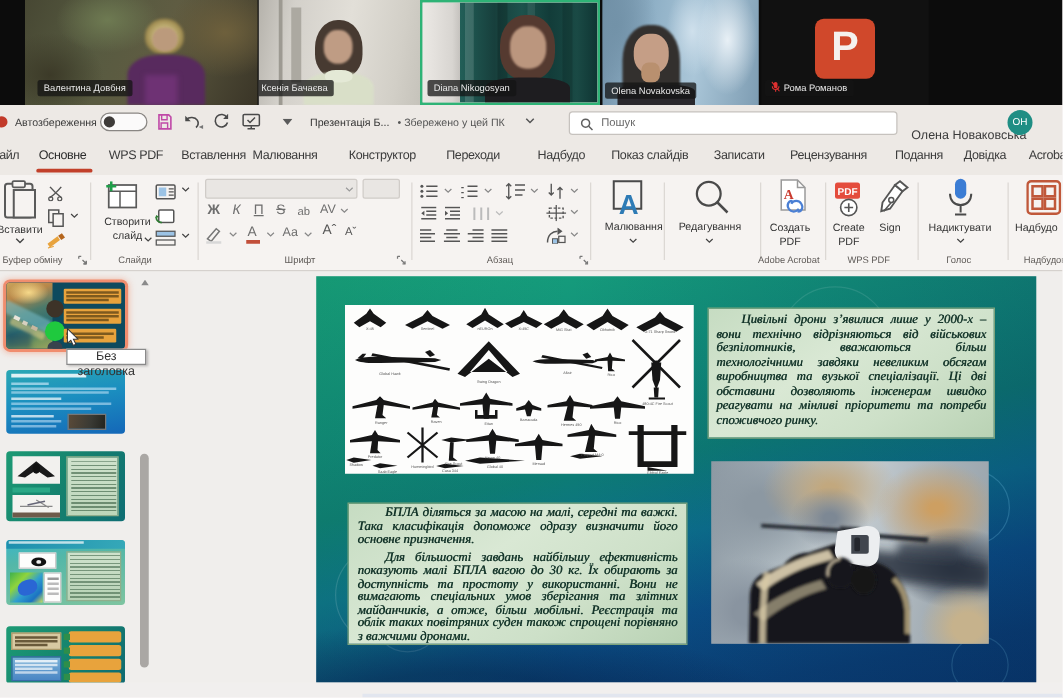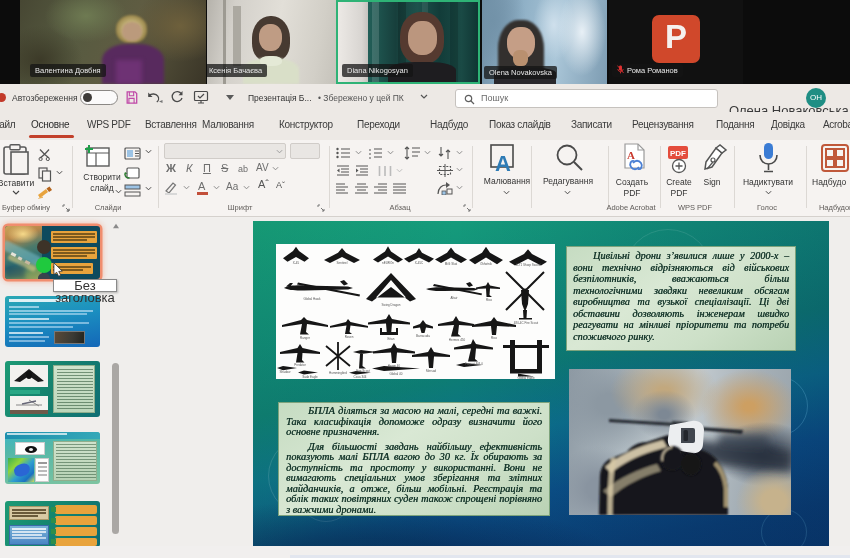--- a/index.html
+++ b/index.html
@@ -132,21 +132,21 @@
     <svg class="abs" style="left:420px;top:10px" width="8" height="6" viewBox="0 0 8 6">
         <path d="M1 1l3 3 3-3" fill="none" stroke="#555" stroke-width="1.2"></path>
       </svg>
     <div class="abs" style="left:455px;top:5px;width:263px;height:19px;background:#fff;border:1px solid #c6c2be;border-radius:3px">
       <svg class="abs" style="left:8px;top:4px" width="11" height="11" viewBox="0 0 11 11">
           <circle cx="4.5" cy="4.5" r="3.2" fill="none" stroke="#5f5f5f" stroke-width="1.2"></circle>
           <path d="M7 7l3 3" stroke="#5f5f5f" stroke-width="1.2"></path>
         </svg>
       <div class="abs" style="left:25px;top:3px;font-size:9px;color:#6a6a6a">Пошук</div>
     </div>
-    <div class="abs" style="left:729px;top:19px;font-size:13px;color:#3a3a3a">Олена Новаковська</div>
+    <div class="abs" style="left:729px;top:19px;font-size:10px;color:#3a3a3a">Олена Новаковська</div>
     <div class="abs" style="left:806px;top:4px;width:20px;height:20px;border-radius:50%;background:#1f8e84;color:#fff;font-size:8px;text-align:center;line-height:20px">ОН</div>
   </div>
   <div id="tabrow">
     <div class="tab" style="left:-8px">Файл</div>
     <div class="tab" style="left:31px;font-weight:normal;color:#2b2b2b">Основне</div>
     <div class="abs" style="left:29px;top:23px;width:45px;height:2.5px;background:#c2402a;border-radius:2px"></div>
     <div class="tab" style="left:87px">WPS PDF</div>
     <div class="tab" style="left:145px">Вставлення</div>
     <div class="tab" style="left:202px">Малювання</div>
     <div class="tab" style="left:279px">Конструктор</div>
@@ -442,21 +442,21 @@
         <div class="abs" style="left:48px;top:26px;width:42px;height:1.5px;background:#7d5a1e"></div>
         <div class="abs" style="left:48px;top:29px;width:34px;height:1.5px;background:#7d5a1e"></div>
         <div class="abs" style="left:48px;top:40px;width:38px;height:1.5px;background:#7d5a1e"></div>
         <div class="abs" style="left:48px;top:43px;width:30px;height:1.5px;background:#7d5a1e"></div>
       </div>
 
       <svg class="abs" style="left:53px;top:44px" width="11" height="15" viewBox="0 0 13 18">
           <path d="M1 1l10 10-4.2.3 2.4 4.7-2.6 1.2-2.3-4.8L1 15z" fill="#fff" stroke="#333" stroke-width="1"></path>
         </svg>
 
-      <div class="abs" style="left:53px;top:61px;width:64px;height:13px;background:#fff;border:1px solid #8a8a8a;box-shadow:1px 1px 2px rgba(0,0,0,.25);font-size:13px;color:#333;line-height:12px;text-align:center;z-index:5">Без заголовка</div>
+      <div class="abs" style="left:53px;top:61px;width:64px;height:13px;background:#fff;border:1px solid #8a8a8a;box-shadow:1px 1px 2px rgba(0,0,0,.25);font-size:10px;color:#333;line-height:12px;text-align:center;z-index:5">Без заголовка</div>
 
       <div class="thumb" style="top:78px;height:51px;background:linear-gradient(170deg,#2ba8b4 0%, #1b8fc0 45%, #1467b8 100%)">
         <div class="abs" style="left:4px;top:3px;width:60px;height:3px;background:rgba(255,255,255,.85)"></div>
         <div class="abs" style="left:4px;top:10px;width:30px;height:2px;background:rgba(220,240,255,.6)"></div>
         <div class="abs" style="left:4px;top:14px;width:84px;height:2px;background:rgba(220,240,255,.55)"></div>
         <div class="abs" style="left:4px;top:17px;width:78px;height:2px;background:rgba(220,240,255,.5)"></div>
         <div class="abs" style="left:4px;top:22px;width:40px;height:2px;background:rgba(255,255,255,.7)"></div>
         <div class="abs" style="left:4px;top:26px;width:80px;height:2px;background:rgba(220,240,255,.5)"></div>
         <div class="abs" style="left:4px;top:30px;width:64px;height:2px;background:rgba(220,240,255,.5)"></div>
         <div class="abs" style="left:4px;top:36px;width:34px;height:2px;background:rgba(255,255,255,.7)"></div>

